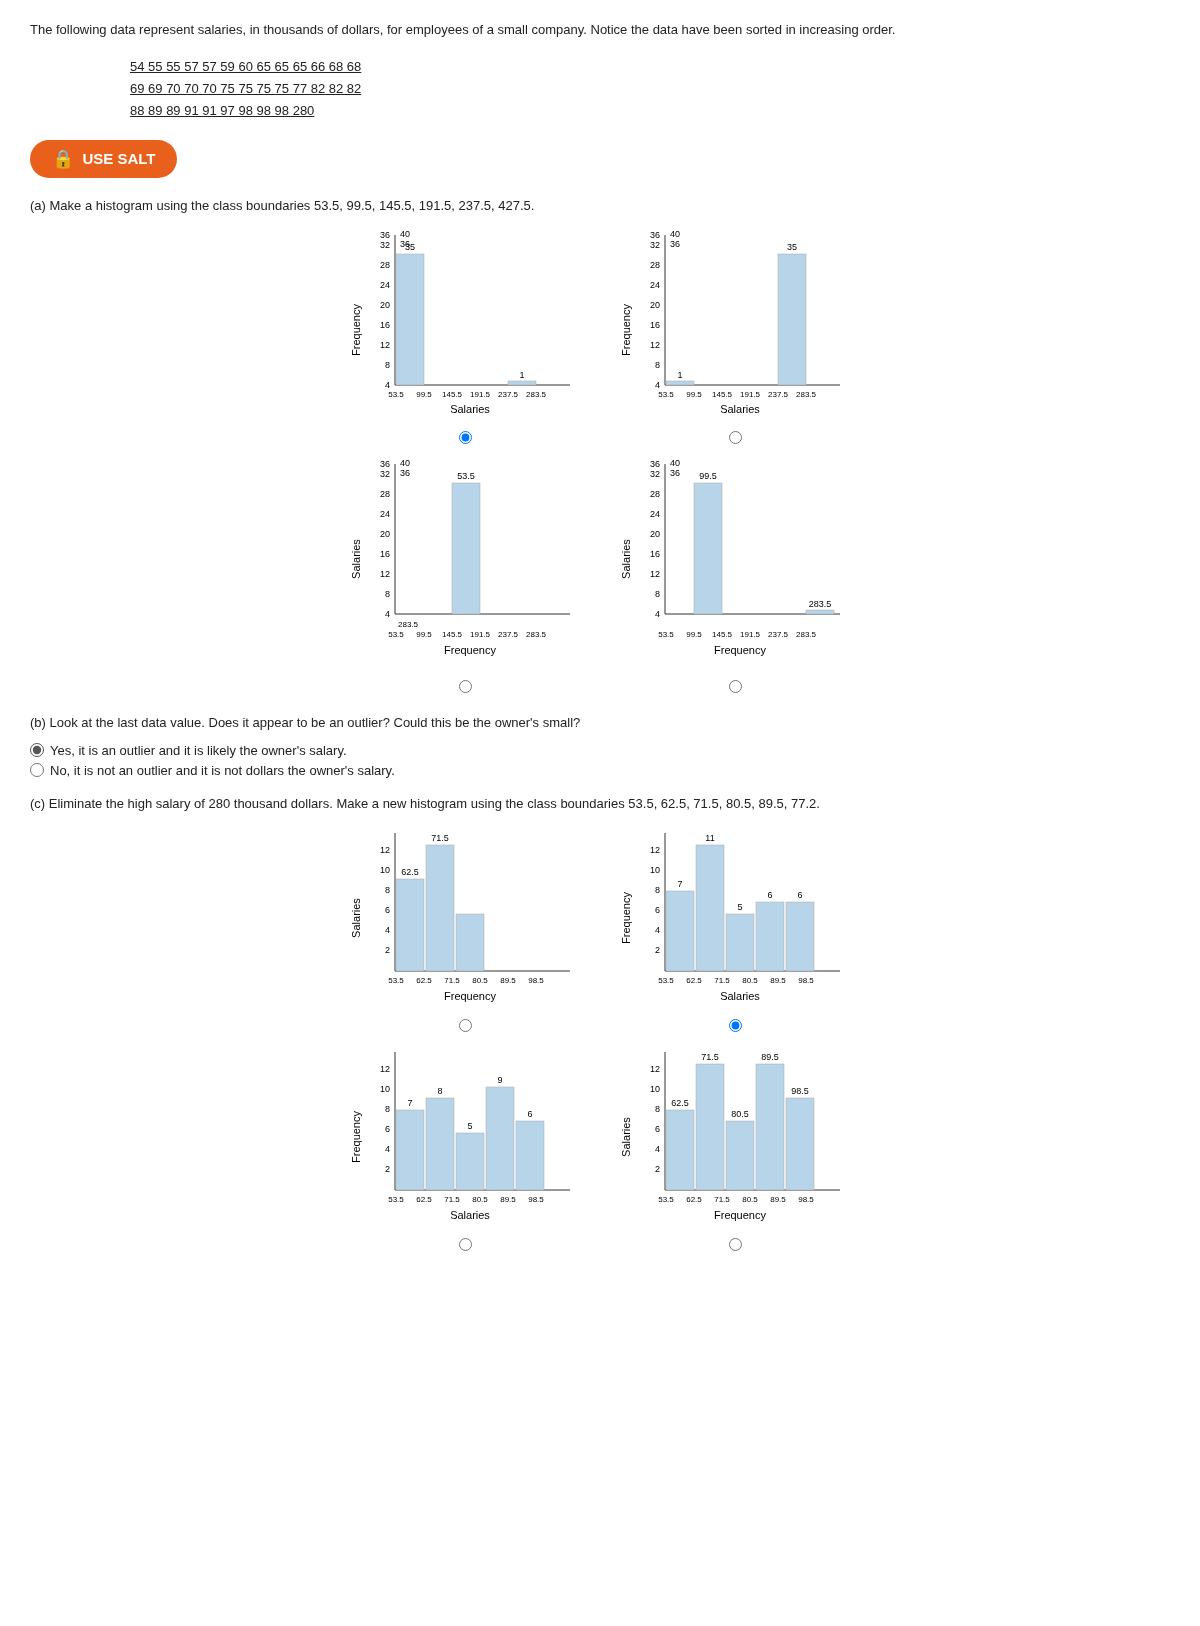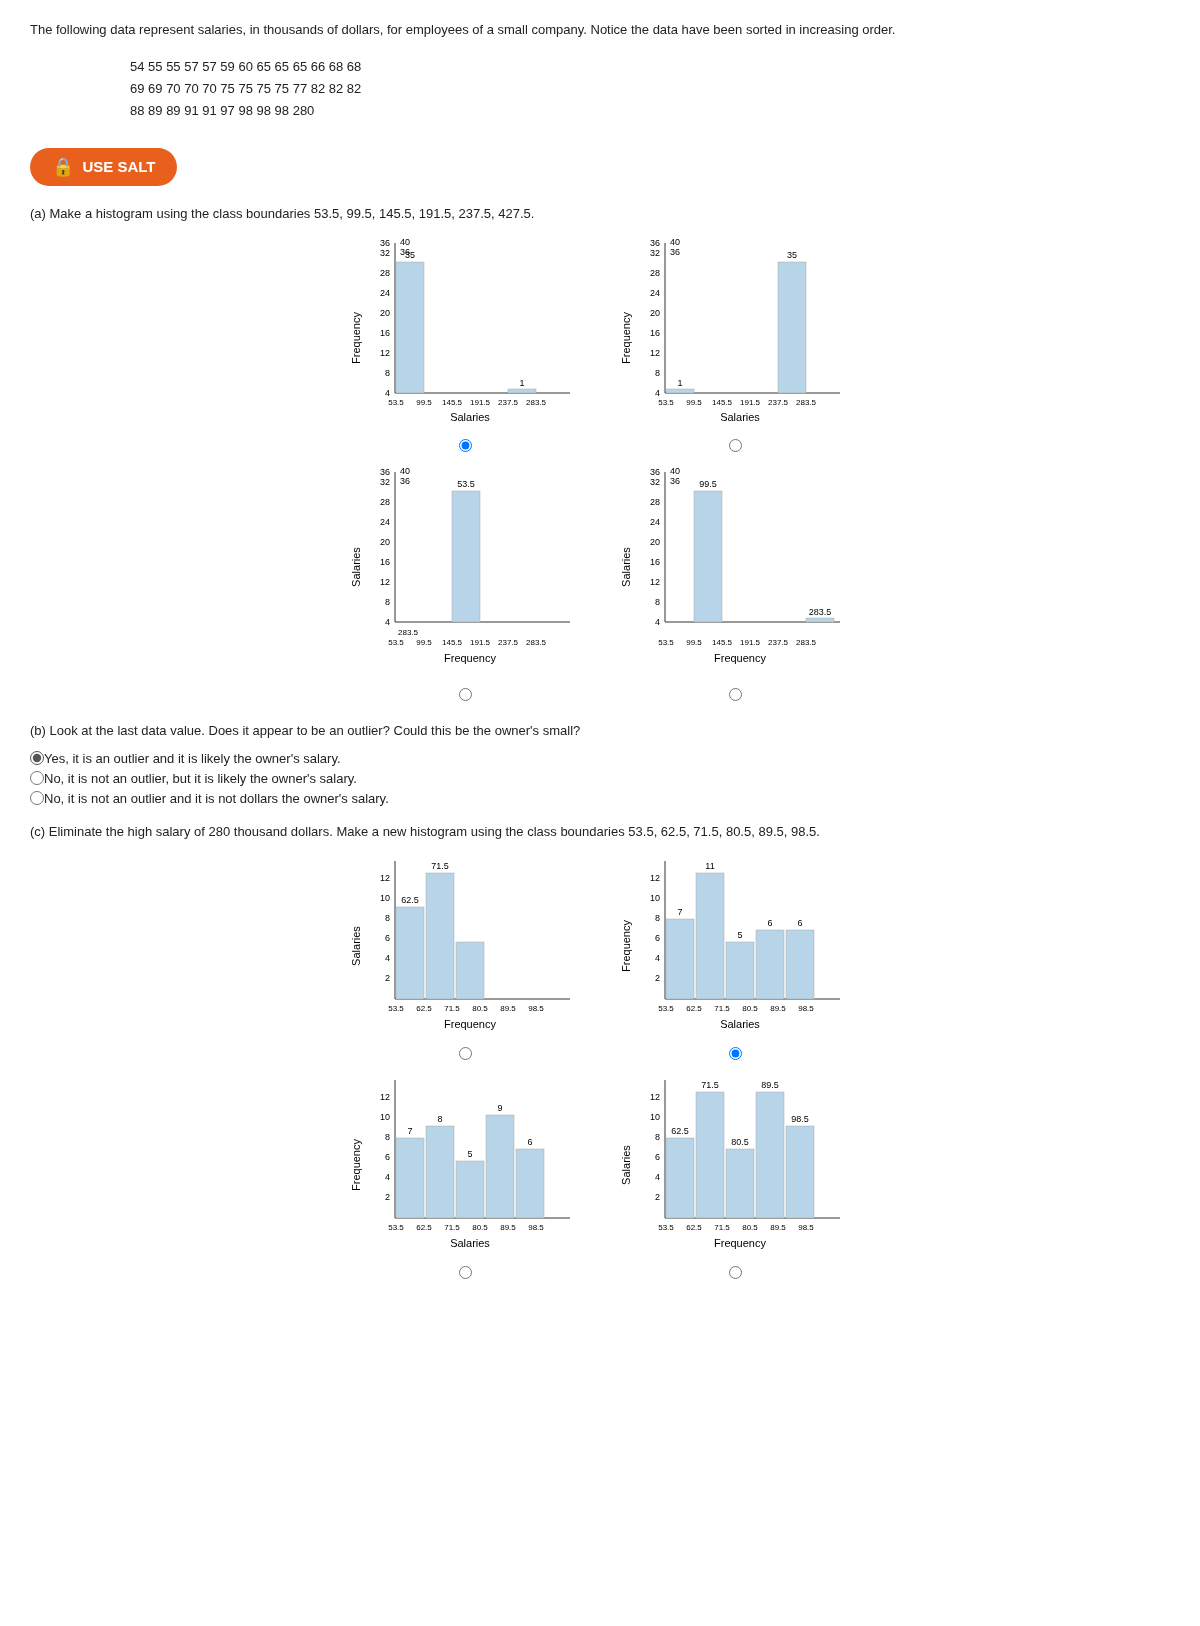--- a/index.html
+++ b/index.html
@@ -10,23 +10,24 @@
       color: #222;
       padding: 20px 30px;
       width: 1200px;
     }
     .intro-text {
       line-height: 1.5;
       margin-bottom: 16px;
     }
     .data-table {
       margin-left: 100px;
-      margin-bottom: 26px;
+      margin-bottom: 18px;
       line-height: 1.7;
       font-size: 13px;
+      text-decoration: underline;
     }
     .use-salt-btn {
       display: inline-flex;
       align-items: center;
       background: #e8601c;
       color: #fff;
       border-radius: 22px;
       padding: 8px 22px;
       font-size: 15px;
       font-weight: bold;
@@ -64,20 +65,21 @@
       font-family: Arial, sans-serif;
     }
     .section-b {
       margin-top: 10px;
       margin-bottom: 16px;
     }
     .radio-option {
       display: flex;
       align-items: center;
       margin-bottom: 5px;
+      gap: 6px;
       font-size: 13px;
     }
     .radio-option input[type=radio] {
       width: 14px;
       height: 14px;
       accent-color: #555;
     }
     .section-c {
       margin-top: 14px;
     }
@@ -262,31 +264,27 @@
 
 
 <div class="section-b" style="margin-top:20px;">
   <p class="question-label">(b) Look at the last data value. Does it appear to be an outlier? Could this be the owner's small?</p>
   <div class="radio-option">
     <input type="radio" name="part_b" checked="" style="">
     <span>Yes, it is an outlier and it is likely the owner's salary.</span>
   </div>
   <div class="radio-option">
     <input type="radio" name="part_b" style="">
-    <span>No, it is not an outlier, but it is likely the owner's salary.</span>
-  </div>
-  <div class="radio-option">
-    <input type="radio" name="part_b" style="">
     <span>No, it is not an outlier and it is not dollars the owner's salary.</span>
   </div>
 </div>
 
 
 <div class="section-c">
-  <p class="question-label">(c) Eliminate the high salary of 280 thousand dollars. Make a new histogram using the class boundaries 53.5, 62.5, 71.5, 80.5, 89.5, 98.5.</p>
+  <p class="question-label">(c) Eliminate the high salary of 280 thousand dollars. Make a new histogram using the class boundaries 53.5, 62.5, 71.5, 80.5, 89.5, 77.2.</p>
 
   <div class="histograms-row" style="justify-content:center; gap:40px; margin-bottom:10px;">
 
     <div class="histogram-option">
       <svg width="230" height="190">
         <text x="10" y="95" font-size="11" text-anchor="middle" transform="rotate(-90,10,95)">Salaries</text>
         <line x1="45" y1="10" x2="45" y2="148" stroke="#333" stroke-width="1"></line>
         <line x1="45" y1="148" x2="220" y2="148" stroke="#333" stroke-width="1"></line>
 
         <text x="40" y="150" font-size="9" text-anchor="end"></text>

